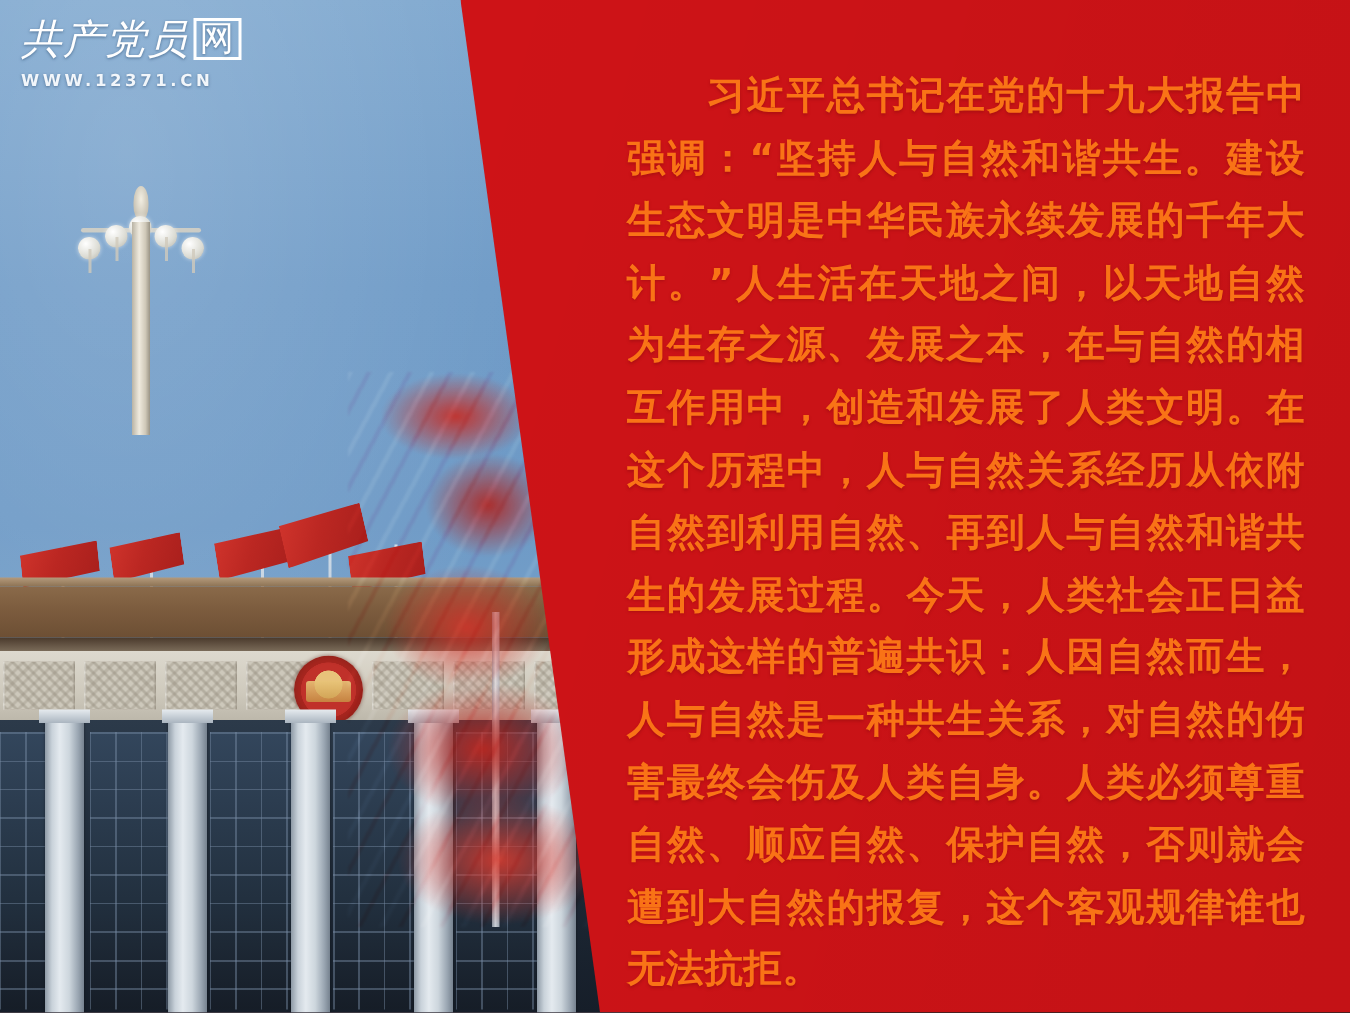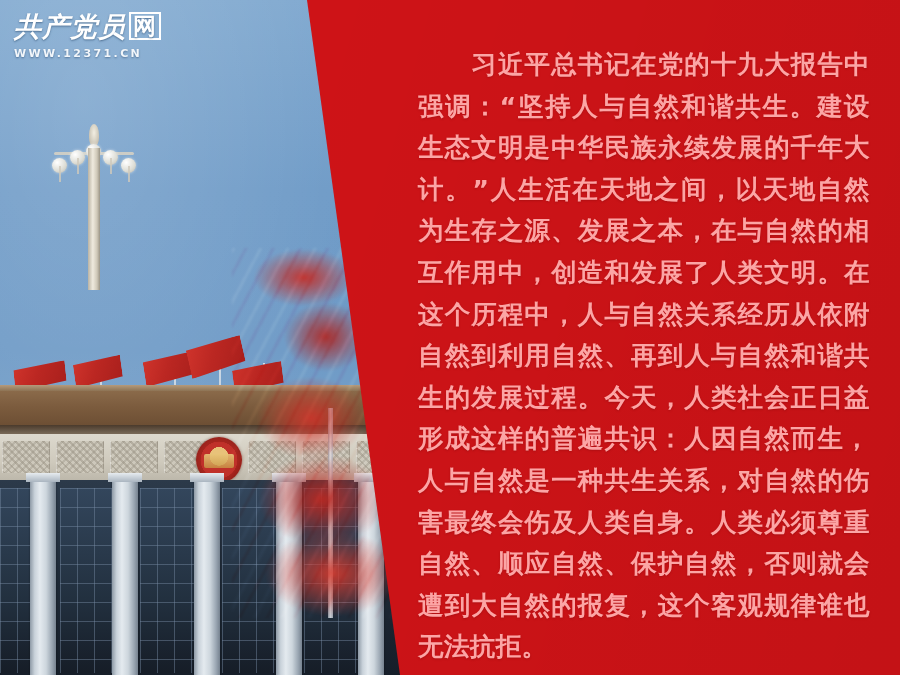--- a/index.html
+++ b/index.html
@@ -189,21 +189,21 @@
     filter:blur(1.5px);
   }
 
   
   .logo{
     position:absolute; left:14px; top:12px; width:180px; height:56px;
     z-index:6;
   }
   .logo-main{
     font-family:"DejaVu Serif","Liberation Serif",serif;
-    font-size:27px; font-weight:700; letter-spacing:1px;
+    font-size:27px; font-weight:400; letter-spacing:1px;
     color:#ffffff;
     text-shadow:0 1px 2px rgba(30,60,95,.55);
     font-style:italic;
     white-space:nowrap;
     line-height:1;
   }
   .logo-main .net{
     font-style:normal; font-size:23px;
     border:2px solid #ffffff; padding:0 2px; margin-left:3px;
     display:inline-block; line-height:1.05; vertical-align:2px;
@@ -212,21 +212,21 @@
     margin-top:7px;
     font-family:"DejaVu Sans","Liberation Sans",sans-serif;
     font-size:11px; font-weight:700; letter-spacing:2.4px;
     color:#f2f6fa; text-shadow:0 1px 2px rgba(30,60,95,.5);
   }
 
   
   .quote{
     position:absolute; left:418px; top:44px; width:452px;
     z-index:7;
-    color:#fca5a5;
+    color:#f97316;
     font-family:"DejaVu Sans","Liberation Sans",sans-serif;
     font-size:25.5px;
     font-weight:700;
     line-height:41.6px;
     letter-spacing:.4px;
     text-align:justify;
     text-justify:inter-character;
     text-shadow:0 1px 2px rgba(120,10,12,.35);
   }
   .quote p{ margin:0; text-indent:0; }

